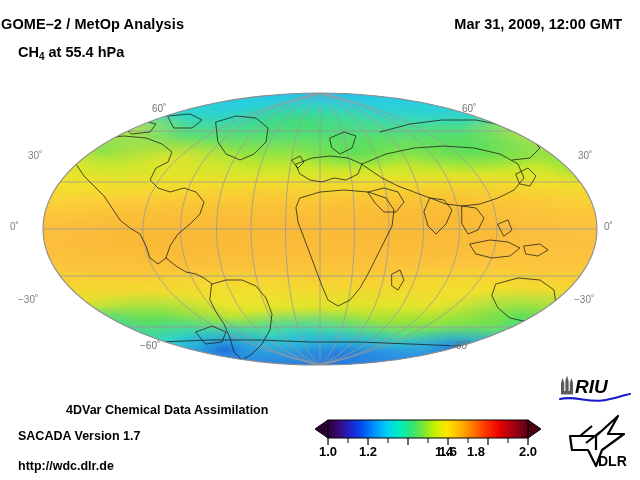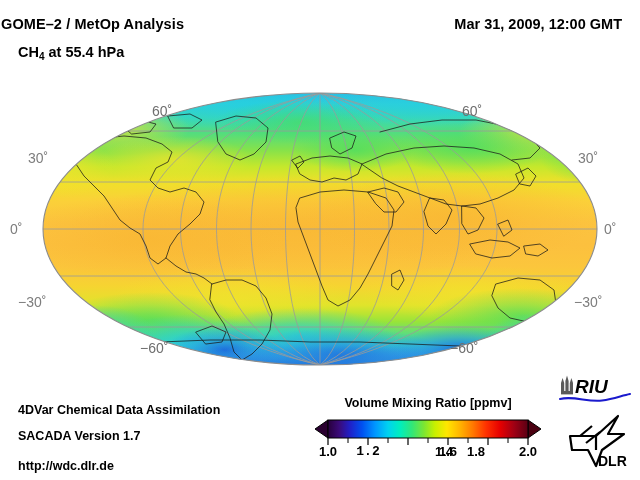--- a/index.html
+++ b/index.html
@@ -60,37 +60,37 @@
   }
   #map-svg {
     position: absolute;
     left: 0;
     top: 0;
   }
 
   
   .lat-label {
     position: absolute;
-    font-size: 14px;
+    font-size: 10px;
     color: #7d7d7d;
     white-space: nowrap;
   }
   .lat-label.inner {
     color: #6e6e6e;
   }
 
   
   .footer-line {
     position: absolute;
     left: 18px;
     font-size: 12.5px;
     font-weight: bold;
     white-space: nowrap;
   }
-  #footer-line-1 { top: 403px; }
+  #footer-line-1 { top: 403px; margin-left: 48px; }
   #footer-line-2 { top: 429px; }
   #footer-line-3 { top: 459px; }
 
   
   #colorbar-block {
     position: absolute;
     left: 312px;
     top: 396px;
     width: 232px;
     height: 76px;
@@ -326,21 +326,20 @@
   <div class="lat-label inner" style="left:140px; top:252px;">−60˚</div>
   <div class="lat-label inner" style="left:450px; top:252px;">−60˚</div>
 </div>
 
 <div class="footer-line" id="footer-line-1">4DVar Chemical Data Assimilation</div>
 <div class="footer-line" id="footer-line-2">SACADA Version 1.7</div>
 <div class="footer-line" id="footer-line-3">http://wdc.dlr.de</div>
 
 <div id="colorbar-block">
 
-  <div id="colorbar-title">Volume Mixing Ratio [ppmv]</div>
 
   <svg width="232" height="30" viewBox="0 0 232 30" style="position:absolute;left:0;top:22px;">
     <defs>
       <linearGradient id="cbGrad" x1="0" y1="0" x2="1" y2="0">
         <stop offset="0.000" stop-color="#28003c"></stop>
         <stop offset="0.055" stop-color="#3a0a78"></stop>
         <stop offset="0.110" stop-color="#2020c8"></stop>
         <stop offset="0.170" stop-color="#0050f0"></stop>
         <stop offset="0.235" stop-color="#0096ff"></stop>
         <stop offset="0.300" stop-color="#00d2f0"></stop>
@@ -377,21 +376,21 @@
       <line x1="36" y1="20" x2="36" y2="25"></line>
       <line x1="76" y1="20" x2="76" y2="25"></line>
       <line x1="116" y1="20" x2="116" y2="25"></line>
       <line x1="156" y1="20" x2="156" y2="25"></line>
       <line x1="196" y1="20" x2="196" y2="25"></line>
     </g>
   </svg>
 
   <div id="colorbar-ticklabels">
     <span class="cb-ticklabel" style="left:16px;">1.0</span>
-    <span class="cb-ticklabel" style="left:56px;font-family:Liberation Mono, monospace;">1.2</span>
+    <span class="cb-ticklabel" style="left:56px;">1.2</span>
     <span class="cb-ticklabel" style="left:96px;margin-left:36px;">1.4</span>
     <span class="cb-ticklabel" style="left:136px;">1.6</span>
     <span class="cb-ticklabel" style="left:164px;">1.8</span>
     <span class="cb-ticklabel" style="left:216px;">2.0</span>
   </div>
 </div>
 
 <svg id="riu-logo" viewBox="0 0 76 30">
 
   <g fill="#5a5a5a">

